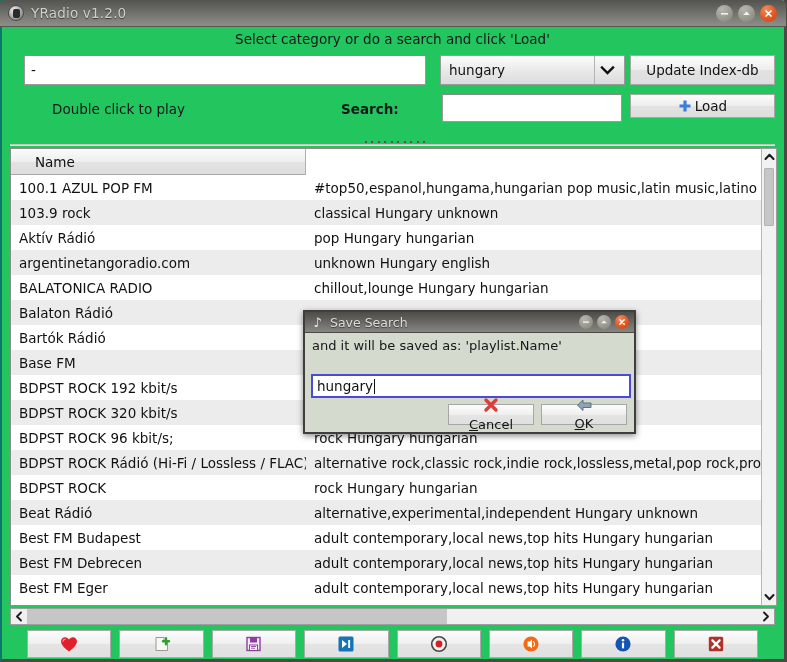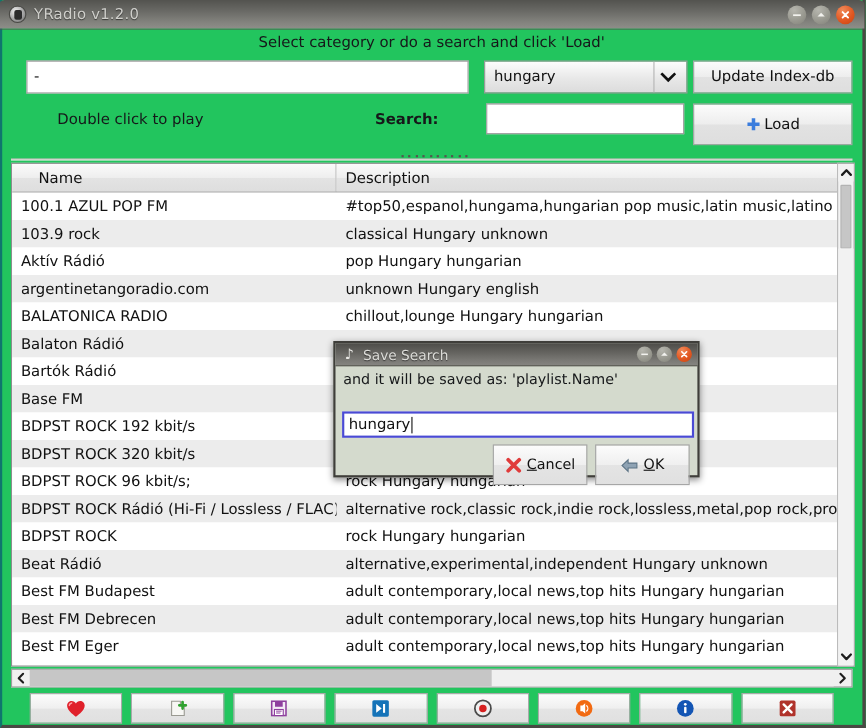--- a/index.html
+++ b/index.html
@@ -193,25 +193,25 @@
   }
   .dinput {
     position: absolute; left: 6px; top: 62px; width: 320px; height: 24px;
     background: #fff; border: 2px solid #4a4ad4;
     display: flex; align-items: center; padding: 0 4px;
     font-size: 13.5px; color: #111;
   }
   .caret { display: inline-block; width: 1px; height: 15px; background: #111; margin-left: 1px; }
   .dbtns { position: absolute; left: 0; top: 92px; width: 329px; display: flex; justify-content: flex-end; gap: 7px; padding-right: 7px; }
   .dbtn {
-    width: 86px; height: 37px;
+    width: 86px; height: 21px;
     background: linear-gradient(to bottom,#fcfcfc 0%, #efefef 50%, #e4e4e4 51%, #e0e0e0 100%);
     border: 1px solid #a6a6a6;
     display: flex; align-items: center; justify-content: center; gap: 4px;
-    font-size: 13px; color: #111;
+    font-size: 13px; color: #111; flex-direction: column;
   }
   .u { text-decoration: underline; }
   svg { display: block; }
 </style>
 </head>
 <body>
 
 <div id="app">
 
   <div class="titlebar">
@@ -254,21 +254,21 @@
       <span>Update Index-db</span>
     </div>
   </div>
 
   <div class="row2">
     <div class="lbl" style="left:50px; top:7px;">Double click to play</div>
     <div class="lbl bold" style="left:339px; top:7px;">Search:</div>
 
     <div class="txtbox" style="left:440px; top:0; width:180px; height:28px;" placeholder=""></div>
 
-    <div class="btn" style="left:628px; top:0; width:145px; height:38px;">
+    <div class="btn" style="left:628px; top:0; width:145px; height:24px;">
       <span>
         <svg width="14" height="14" viewBox="0 0 14 14">
           <path d="M7 1.5 V12.5 M1.5 7 H12.5" stroke="#3b7ddd" stroke-width="3.2" stroke-linecap="butt"></path>
         </svg>
       </span>
       <span>Load</span>
     </div>
   </div>
 
   <div class="grip-line"></div>
@@ -281,21 +281,20 @@
       <i></i>
       <i></i>
       <i></i>
       <i></i>
       <i></i>
   </div>
 
   <div class="tablewrap">
     <div class="thead">
       <div class="th c1">Name</div>
-      <div class="th c2">Description</div>
     </div>
     <div id="rows">
         <div class="trow plain">
           <div class="td c1">100.1 AZUL POP FM</div>
           <div class="td c2">#top50,espanol,hungama,hungarian pop music,latin music,latino ame</div>
         </div>
         <div class="trow alt">
           <div class="td c1">103.9 rock</div>
           <div class="td c2">classical Hungary unknown</div>
         </div>

